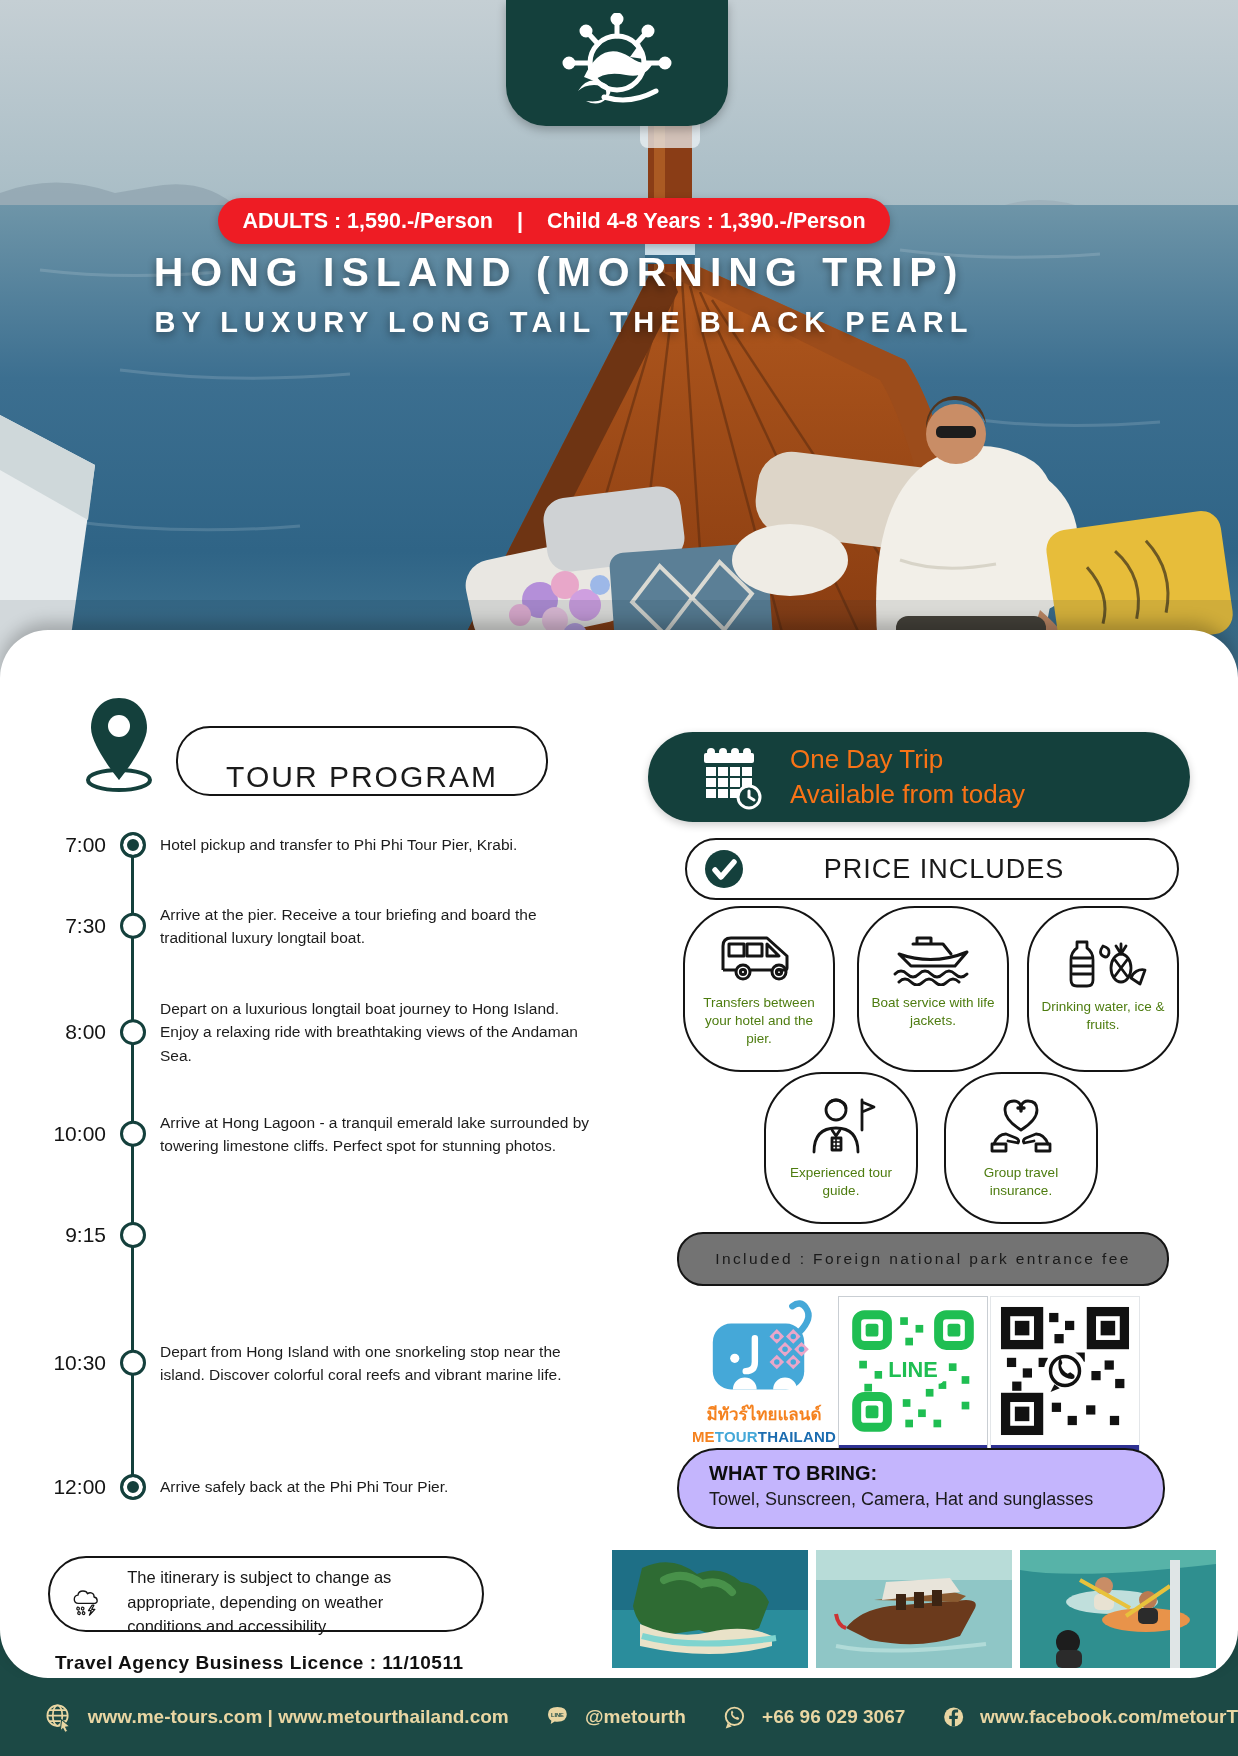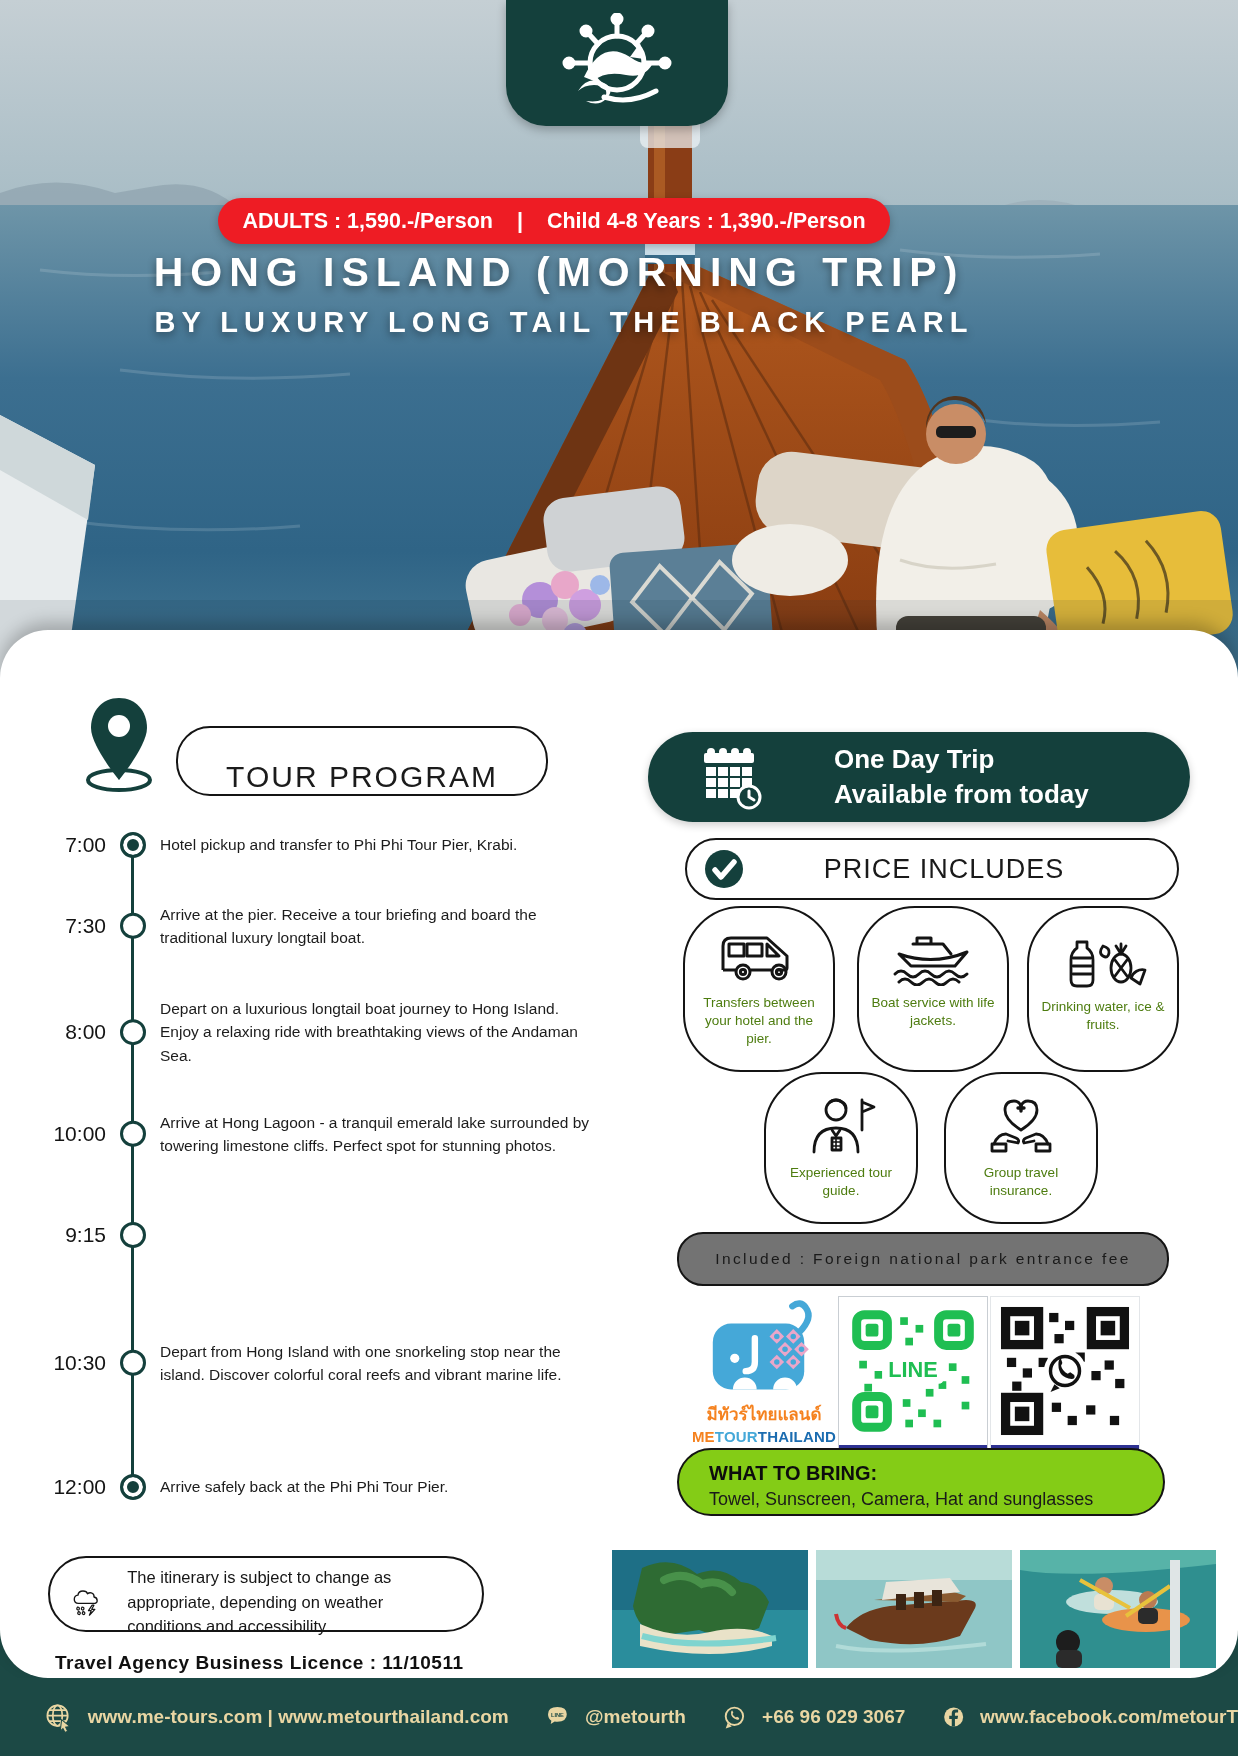--- a/index.html
+++ b/index.html
@@ -38,21 +38,21 @@
   .tli0{top:845px}.tli1{top:926px}.tli2{top:1032px}.tli3{top:1134px}.tli4{top:1235px}.tli5{top:1363px}.tli6{top:1487px}
 
   .weather-box{position:absolute;left:48px;top:1556px;width:436px;height:76px;border:2.5px solid #141414;
     border-radius:44px;display:flex;align-items:center;gap:25px;padding:16px 20px 0 22px;box-sizing:border-box;background:#fff;}
   .weather-box .wtxt{font-size:16.5px;line-height:1.5;color:#161616;}
   .licence{position:absolute;left:55px;top:1652px;font-size:19px;font-weight:bold;color:#101010;letter-spacing:.5px;}
 
   
   .oneday{position:absolute;left:648px;top:732px;width:542px;height:90px;background:#14403c;border-radius:45px;
     display:flex;align-items:center;gap:26px;padding-left:50px;box-sizing:border-box;box-shadow:0 3px 8px rgba(0,0,0,.2);}
-  .oneday .odt{color:#ffffff;font-size:26px;line-height:1.35;font-weight:700;margin-left:44px;}
+  .oneday .odt{color:#f97316;font-size:26px;line-height:1.35;font-weight:400;}
   .includes-pill{position:absolute;left:685px;top:838px;width:494px;height:62px;border:2.5px solid #141414;
     border-radius:32px;display:flex;align-items:center;background:#fff;box-sizing:border-box;padding-left:16px;}
   .includes-pill .chk{flex:none;}
   .includes-pill .ipt{flex:1;text-align:center;font-size:27px;letter-spacing:1px;color:#1a1a1a;font-weight:500;padding-right:34px;}
   .inc-card{position:absolute;border:2.2px solid #141414;border-radius:58px;background:#fff;
     display:flex;flex-direction:column;align-items:center;justify-content:flex-start;box-sizing:border-box;}
   .inc-card svg{margin-top:20px;}
   .inc-card .lbl{font-size:13.5px;color:#4d7c0f;text-align:center;line-height:1.35;margin-top:8px;padding:0 10px;}
   .ic0{left:683px;top:906px;width:152px;height:166px;}
   .ic1{left:857px;top:906px;width:152px;height:166px;}
@@ -67,22 +67,22 @@
   .brand-block .en{font-size:15px;font-weight:bold;letter-spacing:.2px;margin-top:1px;}
   .brand-block .en .p1{color:#f5821f;} .brand-block .en .p2{color:#45a8d8;} .brand-block .en .p3{color:#1b6cb0;}
 
   .qr-card{position:absolute;width:148px;height:174px;background:#fff;display:flex;flex-direction:column;}
   .qr-line{left:838px;top:1296px;border:1.5px solid #c9ced3;}
   .qr-wa{left:990px;top:1296px;border:1.5px solid #e3e6e9;}
   .qr-body{flex:1;display:flex;align-items:center;justify-content:center;}
   .qr-caption{height:26px;background:#2e3192;color:#fff;display:flex;align-items:center;justify-content:center;font-size:12.5px;}
   .qr-wa .qr-caption{font-size:10.5px;}
 
-  .bring-box{position:absolute;left:677px;top:1448px;width:488px;height:68px;border:2.2px solid #141414;border-radius:40px;
-    background:#84cc16;box-sizing:border-box;padding:12px 0 0 30px;}
+  .bring-box{position:absolute;left:677px;top:1448px;width:488px;height:81px;border:2.2px solid #141414;border-radius:40px;
+    background:#c4b5fd;box-sizing:border-box;padding:12px 0 0 30px;}
   .bring-box .bh{font-size:20px;font-weight:bold;color:#0d0d0d;}
   .bring-box .bt{font-size:18px;color:#1a1a1a;margin-top:4px;}
 
   .photo{position:absolute;top:1550px;width:196px;height:118px;overflow:hidden;background:#9fc;}
   .ph0{left:612px}.ph1{left:816px}.ph2{left:1020px}
   .photo svg{display:block;}
 
   
   .footer{position:absolute;left:0;bottom:0;width:1238px;height:78px;background:#1c4945;
     display:flex;align-items:center;gap:14px;padding-left:44px;box-sizing:border-box;}

